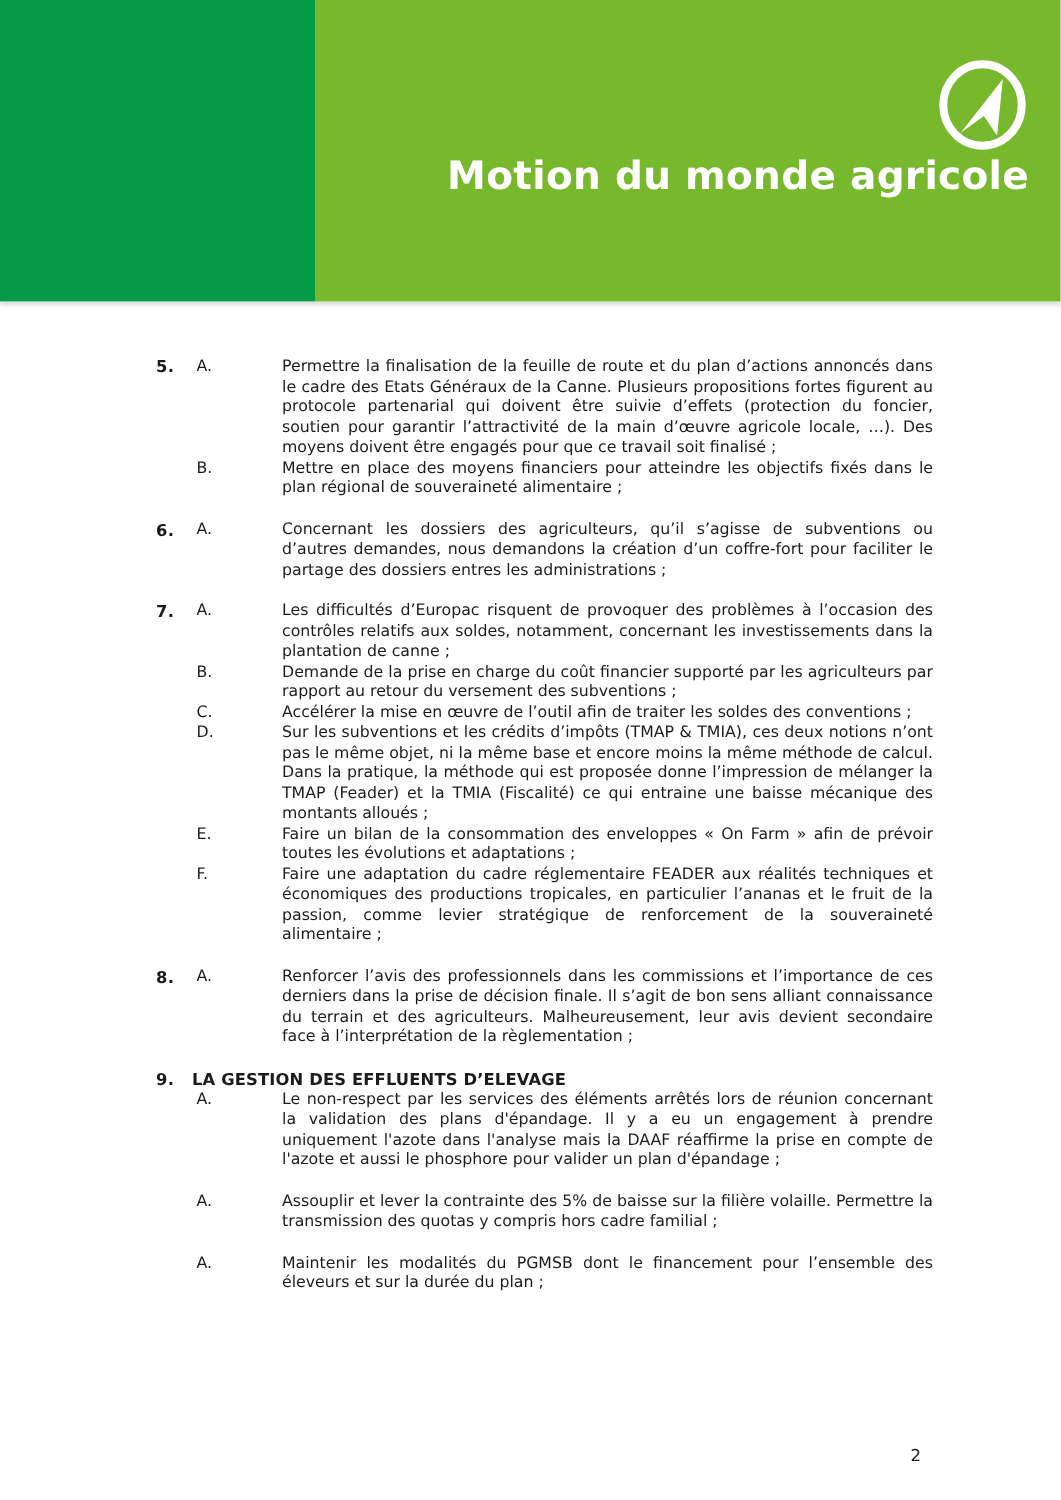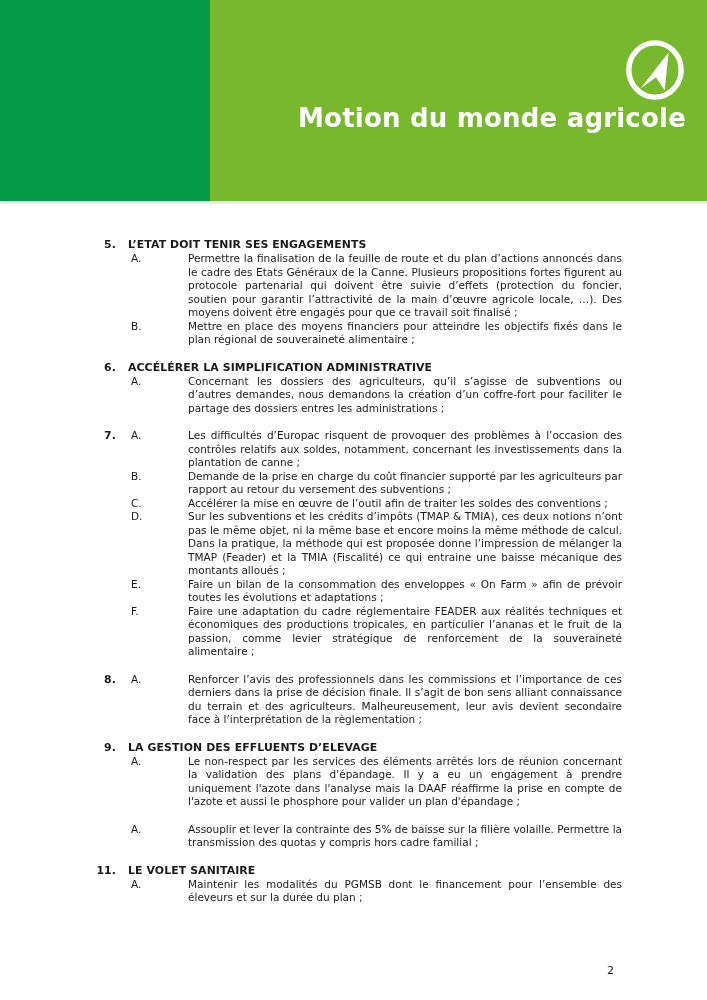--- a/index.html
+++ b/index.html
@@ -56,39 +56,37 @@
     <h1 class="header-title">
       <div>Motion du monde agricole</div>
     </h1>
   </div>
 </header>
 
 <main class="doc-main" id="sections">
   <section class="doc-section">
     <h2 class="sec-heading">
       <span class="sec-num">5.</span>
-      <span class="sec-title">L’ETAT DOIT TENIR SES ENGAGEMENTS</span>
     </h2>
     <ol class="sec-items">
   <li class="sec-item">
     <span class="item-letter">A.</span>
     <span class="item-text">Permettre la finalisation de la feuille de route et du plan d’actions annoncés dans le cadre des Etats Généraux de la Canne. Plusieurs propositions fortes figurent au protocole partenarial qui doivent être suivie d’effets (protection du foncier, soutien pour garantir l’attractivité de la main d’œuvre agricole locale, …). Des moyens doivent être engagés pour que ce travail soit finalisé ;</span>
   </li>
 
   <li class="sec-item">
     <span class="item-letter">B.</span>
     <span class="item-text">Mettre en place des moyens financiers pour atteindre les objectifs fixés dans le plan régional de souveraineté alimentaire ;</span>
   </li>
 </ol>
   </section>
 
   <section class="doc-section">
     <h2 class="sec-heading">
       <span class="sec-num">6.</span>
-      <span class="sec-title">ACCÉLÉRER LA SIMPLIFICATION ADMINISTRATIVE</span>
     </h2>
     <ol class="sec-items">
   <li class="sec-item">
     <span class="item-letter">A.</span>
     <span class="item-text">Concernant les dossiers des agriculteurs, qu’il s’agisse de subventions ou d’autres demandes, nous demandons la création d’un coffre-fort pour faciliter le partage des dossiers entres les administrations ;</span>
   </li>
 </ol>
   </section>
 
   <section class="doc-section">
@@ -156,24 +154,20 @@
   <section class="doc-section">
     <ol class="sec-items">
   <li class="sec-item">
     <span class="item-letter">A.</span>
     <span class="item-text">Assouplir et lever la contrainte des 5% de baisse sur la filière volaille. Permettre la transmission des quotas y compris hors cadre familial ;</span>
   </li>
 </ol>
   </section>
 
   <section class="doc-section">
-    <h2 class="sec-heading">
-      <span class="sec-num">11.</span>
-      <span class="sec-title">LE VOLET SANITAIRE</span>
-    </h2>
     <ol class="sec-items">
   <li class="sec-item">
     <span class="item-letter">A.</span>
     <span class="item-text">Maintenir les modalités du PGMSB dont le financement pour l’ensemble des éleveurs et sur la durée du plan ;</span>
   </li>
 </ol>
   </section>
 </main>
 
 <div class="page-number">2</div>

